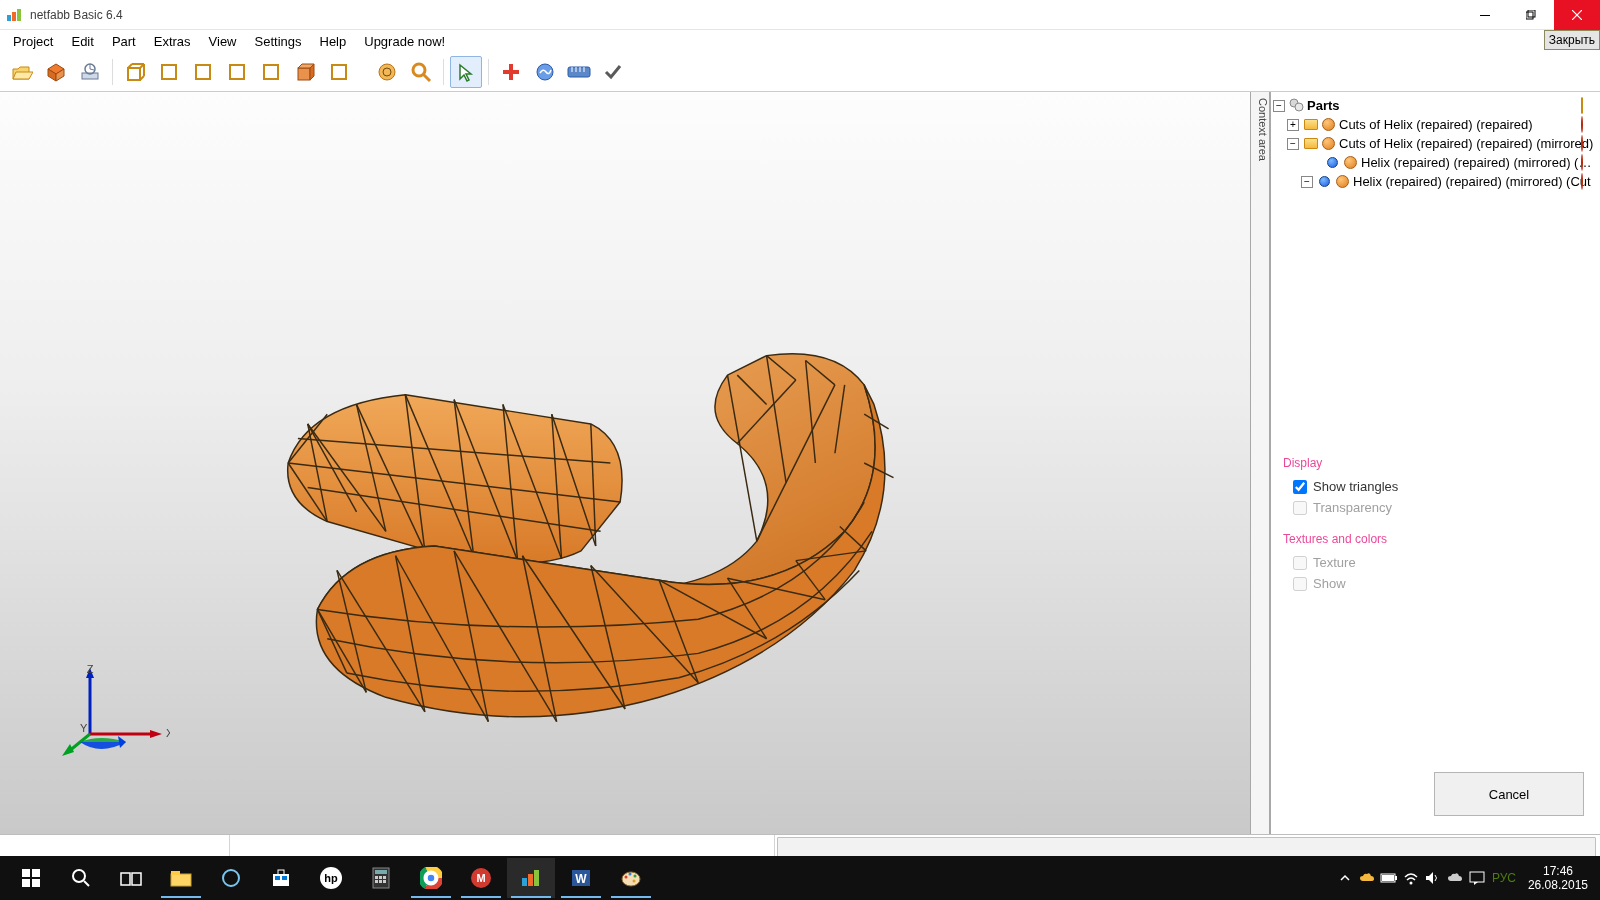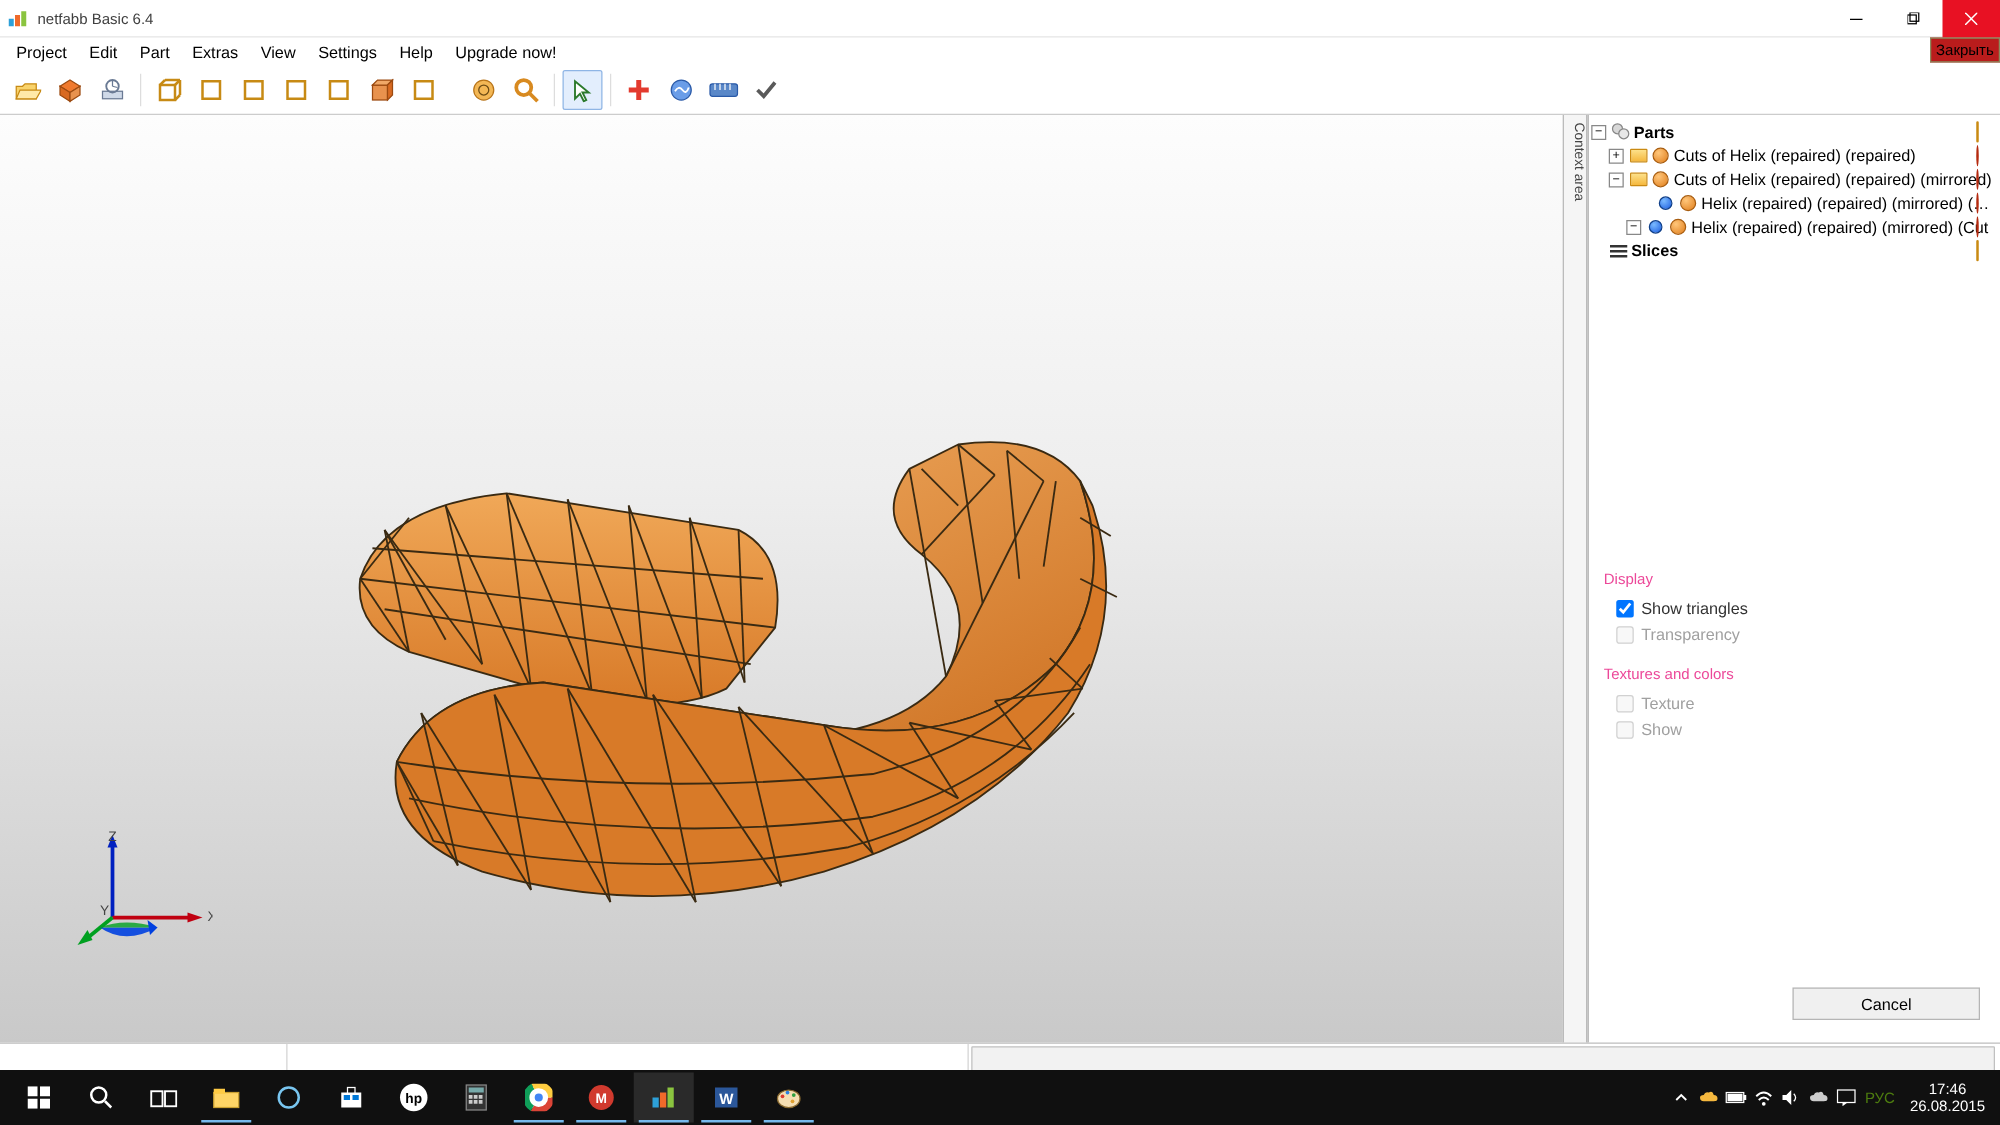--- a/index.html
+++ b/index.html
@@ -9,21 +9,21 @@
 .titlebar { height: 30px; background: #fff; border-bottom: 1px solid #e5e5e5; display: flex; align-items: center; padding-left: 6px; position: relative; }
 .titlebar .app-icon { width: 16px; height: 16px; margin-right: 8px; }
 .titlebar .title { font-size: 12px; color: #404040; text-align: center; }
 .titlebar .win-controls { position: absolute; right: 0; top: 0; display: flex; height: 30px; }
 .win-btn { width: 46px; height: 30px; display: flex; align-items: center; justify-content: center; font-size: 14px; }
 .win-btn.min::before { content: ""; display: block; width: 10px; height: 1px; background: #000; }
 .win-btn.max { }
 .win-btn.max svg { width: 10px; height: 10px; }
 .win-btn.close { background: #e81123; color: #fff; }
 .win-btn.close svg { width: 10px; height: 10px; }
-.tooltip-close { position: absolute; right: 0; top: 30px; background: #b91c1c; border: 1px solid #8a8a5c; font-size: 12px; padding: 2px 4px; z-index: 100; text-align: center; }
+.tooltip-close { position: absolute; right: 0; top: 30px; background: #e5e5e5; border: 1px solid #8a8a5c; font-size: 12px; padding: 2px 4px; z-index: 100; text-align: center; }
 
 
 .menubar { height: 22px; display: flex; align-items: center; padding: 0 4px; gap: 0; }
 .menubar .menu-item { padding: 2px 9px; font-size: 13px; }
 .menubar .menu-item.upgrade { color: #000; }
 
 
 .toolbar { height: 40px; display: flex; align-items: center; padding: 0 6px; gap: 2px; border-bottom: 1px solid #ccc; }
 .toolbar .tb-btn { width: 32px; height: 32px; display: flex; align-items: center; justify-content: center; border: 1px solid transparent; border-radius: 2px; }
 .toolbar .tb-btn.active { border: 1px solid #8fb5e5; background: #e3eefd; }
@@ -52,21 +52,21 @@
 .tree-row .label { flex: 1; overflow: hidden; text-overflow: ellipsis; }
 .tree-row .label.bold { font-weight: bold; }
 .tree-row .end-ico { width: 15px; height: 15px; position: absolute; right: 2px; }
 
 .props { flex: 1; padding: 8px 12px; font-size: 12px; color: #333; display: flex; flex-direction: column; }
 .props .section-title { font-size: 12px; color: #ec4899; margin: 6px 0 6px 0; }
 .props .check-row { display: flex; align-items: center; margin: 3px 0 3px 10px; font-size: 13px; }
 .props .check-row input { margin-right: 6px; width: 14px; height: 14px; }
 .props .check-row.disabled { color: #a0a0a0; }
 .props .spacer { flex: 1; }
-.cancel-btn { align-self: flex-end; width: 150px; height: 26px; background: #f0f0f0; border: 1px solid #b5b5b5; font-size: 13px; margin: 6px 4px 10px 0; }
+.cancel-btn { align-self: flex-end; width: 150px; height: 44px; background: #f0f0f0; border: 1px solid #b5b5b5; font-size: 13px; margin: 6px 4px 10px 0; }
 
 
 .statusbar { height: 22px; border-top: 1px solid #bdbdbd; display: flex; }
 .statusbar .cell { border-right: 1px solid #d4d4d4; height: 100%; }
 .statusbar .cell.c1 { width: 230px; }
 .statusbar .cell.c2 { width: 545px; }
 .statusbar .cell.c3 { flex: 1; background: #f2f2f2; border: 1px solid #c0c0c0; margin: 2px 4px 2px 2px; border-radius: 1px; }
 
 
 .taskbar { height: 44px; background: #101010; display: flex; align-items: center; padding: 0 6px; position: relative; }
@@ -401,32 +401,20 @@
         <span class="indent" style="width:28px"></span>
         <span class="toggle">−</span>
         <span class="ico">
             <span class="sphere-blue"></span>
           </span>
         <span class="ico">
             <span class="sphere-ico"></span>
           </span>
         <span class="label">Helix (repaired) (repaired) (mirrored) (Cut</span>
         <span class="end-ico"><span class="del-ico"></span></span>
-      </div>
-      <div class="tree-row">
-        <span class="indent" style="width:14px"></span>
-        <span class="ico lines-ico">
-            <svg width="14" height="12">
-              <line x1="0" y1="2" x2="14" y2="2" stroke="#333" stroke-width="2"></line>
-              <line x1="0" y1="6" x2="14" y2="6" stroke="#333" stroke-width="2"></line>
-              <line x1="0" y1="10" x2="14" y2="10" stroke="#333" stroke-width="2"></line>
-            </svg>
-          </span>
-        <span class="label bold">Slices</span>
-        <span class="end-ico"><span class="folder-open"></span></span>
       </div>
     </div>
 
     <div class="props">
       <div class="section-title">Display</div>
       <label class="check-row">
         <input type="checkbox" checked="" style="">
           <span>Show triangles</span>
       </label>
       <label class="check-row disabled">

